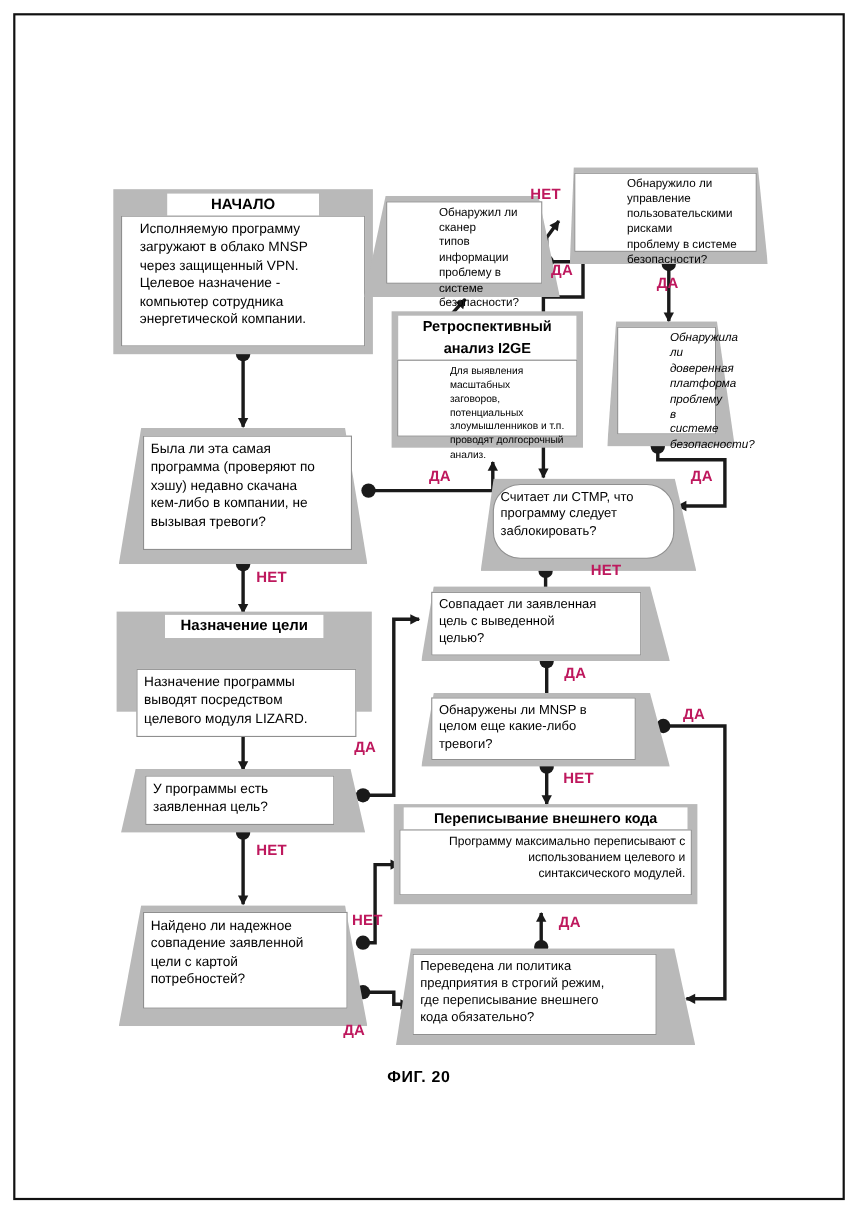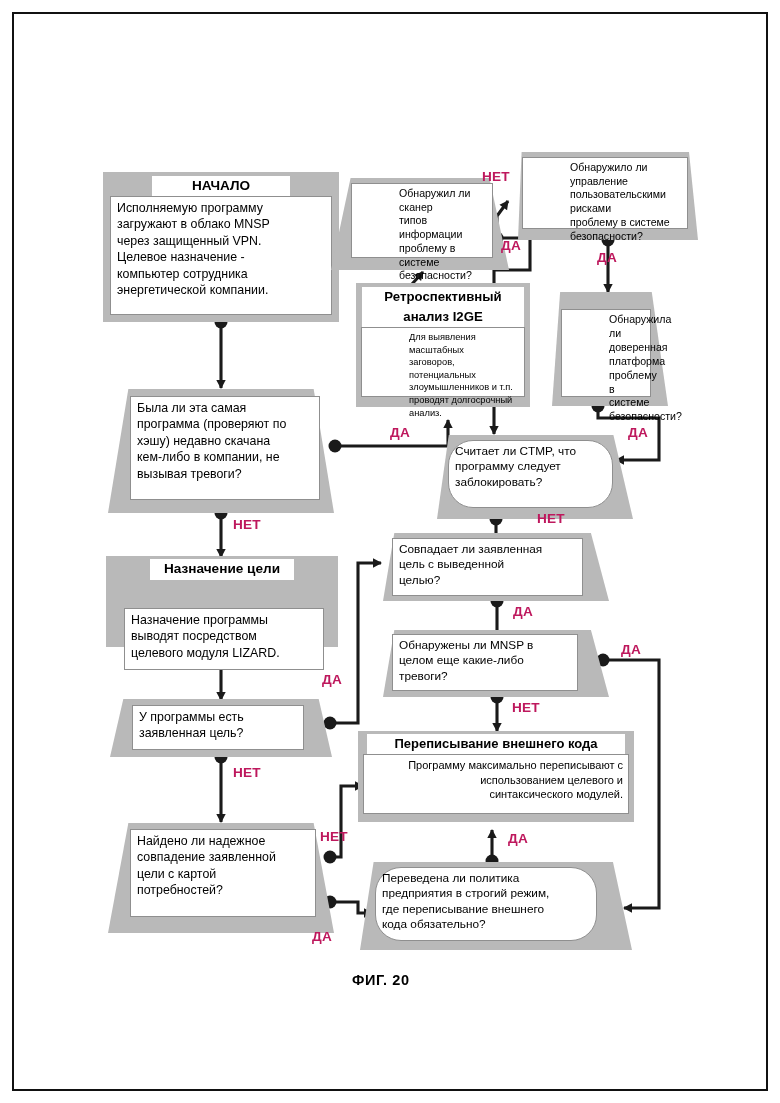--- a/index.html
+++ b/index.html
@@ -177,21 +177,21 @@
       <circle cx="603" cy="660" r="6.5" fill="#1a1a1a" stroke="none"></circle>
 
       <path d="M492,861 L492,830" marker-end="url(#arrow)"></path>
       <circle cx="492" cy="861" r="6.5" fill="#1a1a1a" stroke="none"></circle>
     </g>
   </svg>
 
   <div class="node" style="left:103px; top:172px; width:236px; height:150px;">
     <div class="shadowbox"></div>
     <div class="title-band" style="left:49px; top:4px; width:138px; height:22px;">НАЧАЛО</div>
-    <div class="inner" style="left:7px; top:24px; width:222px; height:119px;">
+    <div class="inner" style="left:7px; top:24px; width:222px; height:119px;padding-left:10px;">
       <div class="txt">Исполняемую программу
 загружают в облако MNSP
 через защищенный VPN.
 Целевое назначение -
 компьютер сотрудника
 энергетической компании.</div>
     </div>
   </div>
 
   <div class="node" style="left:108px; top:389px; width:226px; height:124px;">
@@ -260,21 +260,21 @@
     <div class="inner" style="left:5px; top:44px; width:164px; height:70px;">
       <div class="txt" style="font-size:9.3px; line-height:12.6px;">Для выявления масштабных
 заговоров, потенциальных
 злоумышленников и т.п.
 проводят долгосрочный анализ.</div>
     </div>
   </div>
 
   <div class="node small" style="left:552px; top:292px; width:116px; height:114px;">
     <div class="trap" style="clip-path: polygon(7% 0%, 86% 0%, 100% 100%, 0% 100%);"></div>
-    <div class="inner" style="left:9px; top:17px; width:90px; height:88px;">
+    <div class="inner" style="left:9px; top:5px; width:90px; height:98px;font-style:italic;">
       <div class="txt" style="font-size:10.6px; line-height:13.9px;">Обнаружила ли
 доверенная
 платформа
 проблему в
 системе
 безопасности?</div>
     </div>
   </div>
 
   <div class="node" style="left:437px; top:435px; width:196px; height:84px;">
@@ -309,21 +309,21 @@
     <div class="title-band" style="left:9px; top:3px; width:258px; height:21px; font-size:13px;">Переписывание внешнего кода</div>
     <div class="inner" style="left:5px; top:23px; width:266px; height:60px;text-align:right;">
       <div class="txt" style="font-size:11px; line-height:14.6px;">Программу максимально переписывают с
 использованием целевого и
 синтаксического модулей.</div>
     </div>
   </div>
 
   <div class="node" style="left:360px; top:862px; width:272px; height:88px;">
     <div class="trap" style="clip-path: polygon(5% 0%, 93% 0%, 100% 100%, 0% 100%);"></div>
-    <div class="inner" style="left:15px; top:5px; width:222px; height:74px;border-radius:26px;">
+    <div class="inner" style="left:15px; top:5px; width:222px; height:74px;">
       <div class="txt" style="font-size:11.8px; line-height:15.4px;">Переведена ли политика
 предприятия в строгий режим,
 где переписывание внешнего
 кода обязательно?</div>
     </div>
   </div>
 
   <div class="elabel" style="left:233px; top:517px;">НЕТ</div>
   <div class="elabel" style="left:390px; top:425px;">ДА</div>
   <div class="elabel" style="left:233px; top:765px;">НЕТ</div>

